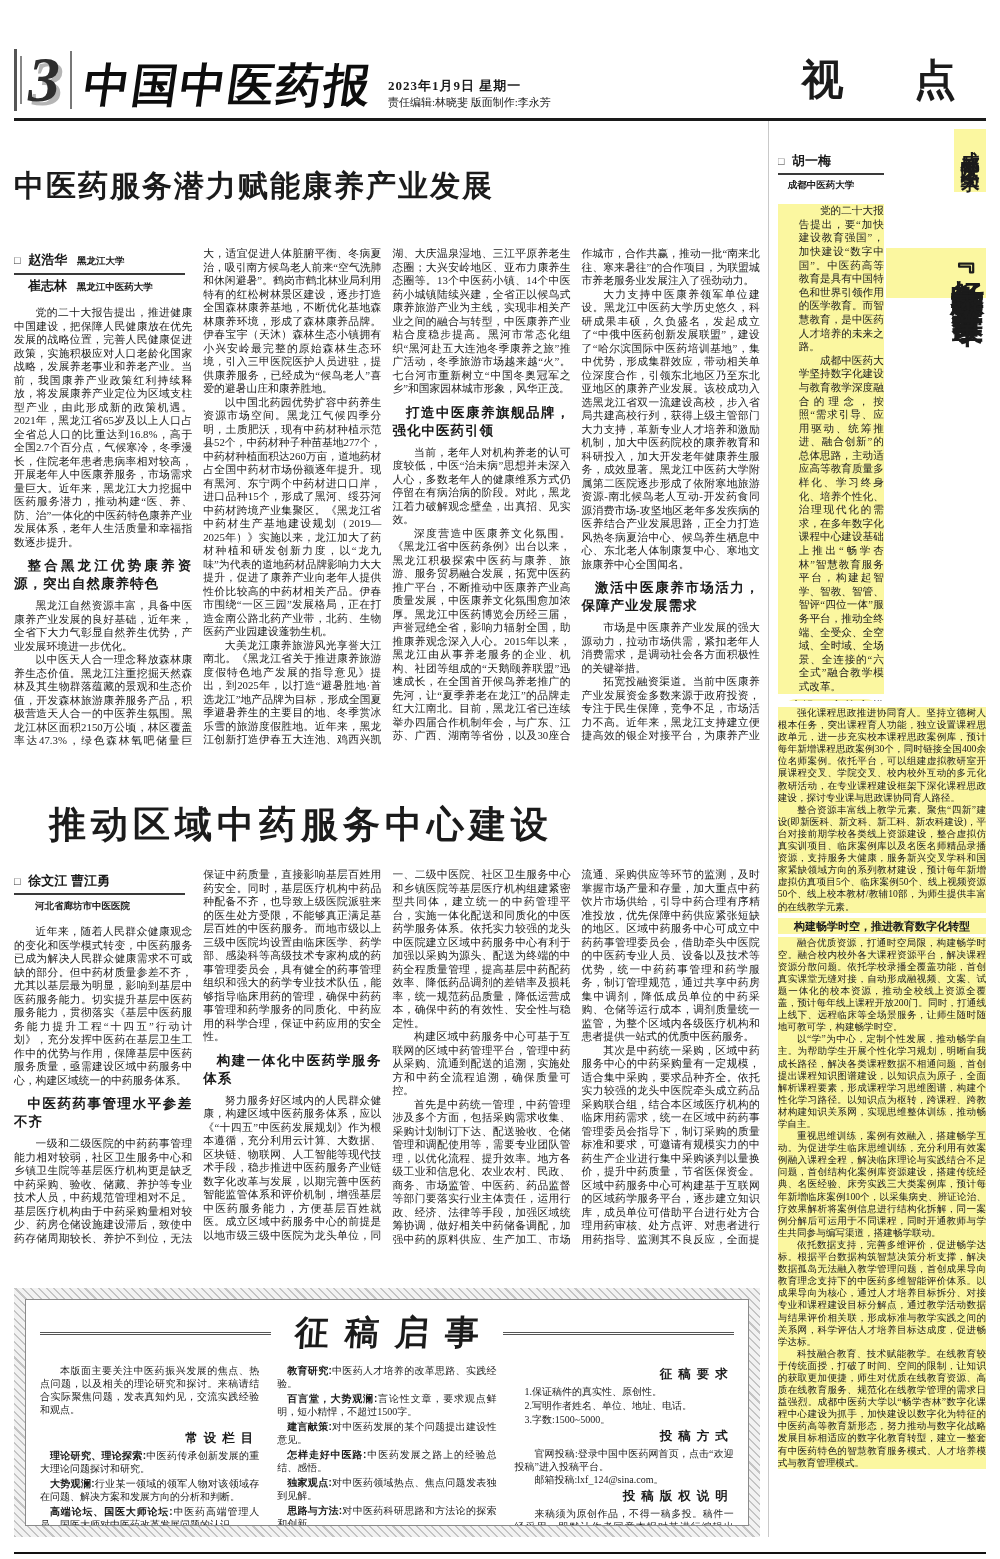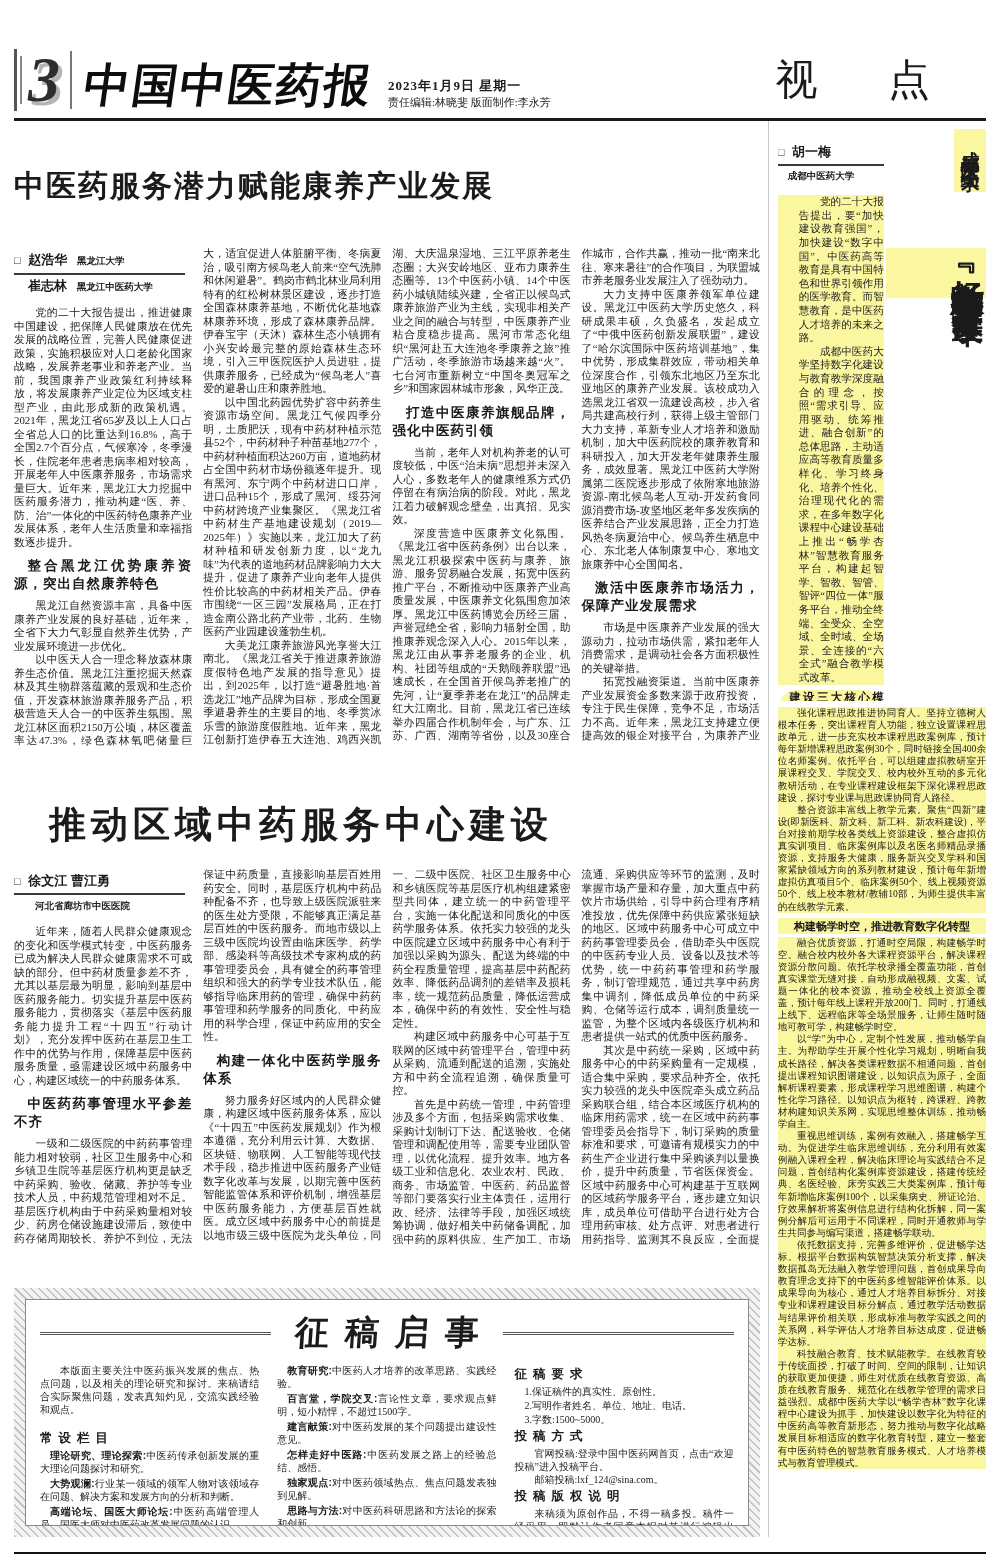--- a/index.html
+++ b/index.html
@@ -14,21 +14,21 @@
   .vbar1 { width:3px; height:62px; background:#555; margin-right:3px; }
   .vbar2 { width:2px; height:48px; background:#888; margin-right:6px; }
   .pagenum { font-family:"Liberation Serif",serif; font-size:64px; font-weight:bold; font-style:italic;
              color:#2e2e2e; line-height:64px; text-shadow:4px 4px 0 #b5b5b5; padding-right:8px; }
   .vbar3 { width:2px; height:58px; background:#777; margin:0 12px 0 2px; }
   .masthead { font-size:46px; font-weight:900; letter-spacing:2px; transform:skewX(-8deg);
               font-family:"Liberation Serif","DejaVu Serif",serif; color:#0d0d0d; line-height:60px; }
   .dateblock { margin:0 0 6px 16px; }
   .dateblock .d1 { font-size:13px; font-weight:bold; letter-spacing:1px; }
   .dateblock .d2 { font-size:11px; color:#222; }
-  .section { position:absolute; right:26px; bottom:8px; font-size:42px; font-weight:400;
+  .section { position:absolute; right:0; bottom:8px; font-size:42px; font-weight:700;
              font-family:"Liberation Serif",serif; letter-spacing:30px; white-space:nowrap; }
   .hdr-rule { height:3px; background:#1a1a1a; margin-top:2px; }
 
   
   .content { display:flex; }
   .main { width:752px; }
   .sidebar { width:220px; margin-left:8px; padding-left:9px; border-left:1px solid #c9c9c9; }
 
   
   .a1-headline { font-family:"Liberation Sans","DejaVu Sans",sans-serif; font-size:30px; font-weight:900;
@@ -47,21 +47,21 @@
   .by-affil { font-size:9.5px; font-weight:bold; margin-left:7px; color:#222; }
   .by-rule { height:2px; background:#3a3a3a; margin:4px 0 4px; width:96%; }
   .by-row2 { padding-left:14px; }
 
   
   .a2-headline { font-family:"Liberation Serif",serif; font-size:37px; font-weight:900;
                  letter-spacing:5px; margin:48px 0 18px 35px; }
 
   
   .yl { background:#fbf7a0; }
-  .sb-byline { margin-top:16px; width:112px; }
+  .sb-byline { margin-top:25px; width:112px; }
   .sb-byline .by-rule { width:100%; }
   .sb-affil-line { font-size:9.5px; font-weight:bold; padding-left:10px; }
   .sb-top { display:flex; margin-top:8px; height:572px; overflow:hidden; }
   .sb-left { width:106px; overflow:hidden; font-size:10.6px; line-height:13.6px; text-align:justify; }
   .sb-left p { text-indent:2em;padding-left:21px; }
   .sb-left .sb-sub { font-family:"Liberation Sans",sans-serif; font-weight:bold; font-size:11.5px;
                      line-height:15px; margin:5px 0 4px; text-indent:1em;border-radius:19px; }
   .sb-title { flex:1; writing-mode:vertical-rl; display:flex; flex-direction:row; padding-left:2px; }
   .sb-title-small { font-family:"Liberation Serif",serif; font-weight:bold; font-size:19px;
                     letter-spacing:4px; padding:6px 3px; height:auto; align-self:flex-start;
@@ -81,21 +81,21 @@
          padding:11px; }
   .box-inner { background:#fff; border:1px solid #8a8a8a; padding:8px 14px 6px; height:227px; overflow:hidden; }
   .box-titlerow { display:flex; align-items:center; margin:2px 0 8px; }
   .box-line { flex:1; border-top:3px double #555; height:0; }
   .box-title { font-family:"Liberation Serif",serif; font-size:34px; font-weight:900;
                letter-spacing:16px; padding:0 8px 0 24px; transform:skewX(-4deg); }
   .box-cols { display:flex; gap:18px; font-size:10px; line-height:13px; }
   .box-col { flex:1; text-align:justify; }
   .box-col .intro { text-indent:2em; margin-bottom:16px; }
   .box-colhead { font-family:"Liberation Sans",sans-serif; font-weight:bold; font-size:12.5px;
-                 text-align:left; letter-spacing:6px; margin:4px 0 4px; }
+                 text-align:right; letter-spacing:6px; margin:4px 0 4px; }
   .item { text-indent:1em; margin-bottom:2px; }
   .item b { font-family:"Liberation Sans",sans-serif; }
   .req-line { text-indent:0; margin:1px 0 1px 10px; }
   .way-p { text-indent:2em; }
 
   .footer-rule { position:absolute; left:14px; right:14px; bottom:5px; height:2px; background:#111; }
 </style>
 </head>
 <body>
 
@@ -188,21 +188,21 @@
               <p class="intro">本版面主要关注中医药振兴发展的焦点、热点问题，以及相关的理论研究和探讨。来稿请结合实际聚焦问题，发表真知灼见，交流实践经验和观点。</p>
               <div class="box-colhead">常设栏目</div>
               <p class="item"><b>理论研究、理论探索:</b><span>中医药传承创新发展的重大理论问题探讨和研究。</span></p>
               <p class="item"><b>大势观澜:</b><span>行业某一领域的领军人物对该领域存在问题、解决方案和发展方向的分析和判断。</span></p>
               <p class="item"><b>高端论坛、国医大师论坛:</b><span>中医药高端管理人员、国医大师对中医药改革发展问题的认识。</span></p>
               <p class="item"><b>文化建设:</b><span>中医药文化建设的理论研究、经验总结和探讨。</span></p>
 
             </div>
             <div class="box-col">
               <p class="item"><b>教育研究:</b><span>中医药人才培养的改革思路、实践经验。</span></p>
-              <p class="item"><b>百言堂，学院交叉:</b><span>言论性文章，要求观点鲜明，短小精悍，不超过1500字。</span></p>
+              <p class="item"><b>百言堂，大势观澜:</b><span>言论性文章，要求观点鲜明，短小精悍，不超过1500字。</span></p>
               <p class="item"><b>建言献策:</b><span>对中医药发展的某个问题提出建设性意见。</span></p>
               <p class="item"><b>怎样走好中医路:</b><span>中医药发展之路上的经验总结、感悟。</span></p>
               <p class="item"><b>独家观点:</b><span>对中医药领域热点、焦点问题发表独到见解。</span></p>
               <p class="item"><b>思路与方法:</b><span>对中医药科研思路和方法论的探索和创新。</span></p>
 
             </div>
             <div class="box-col">
               <div class="box-colhead">征稿要求</div>
               <p class="req-line">1.保证稿件的真实性、原创性。</p>
               <p class="req-line">2.写明作者姓名、单位、地址、电话。</p>

